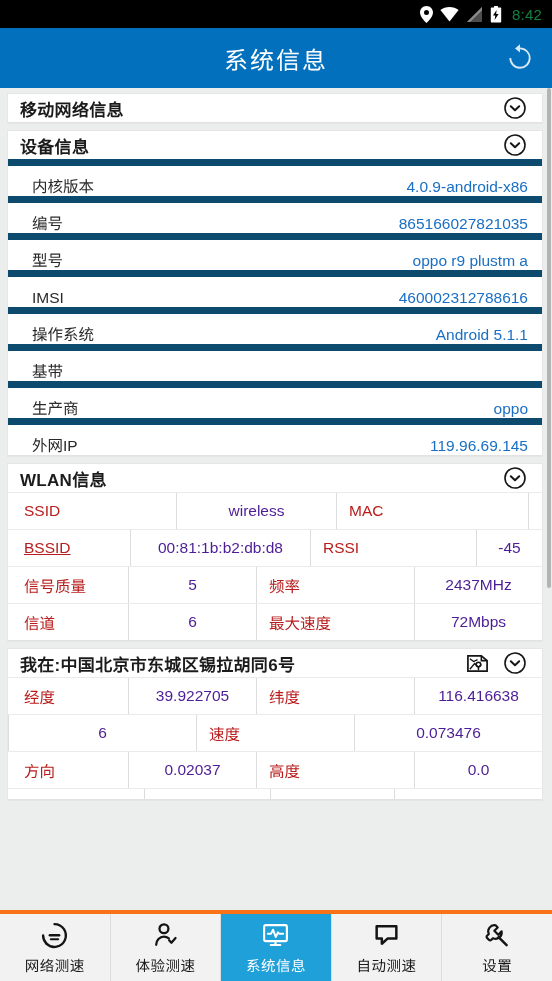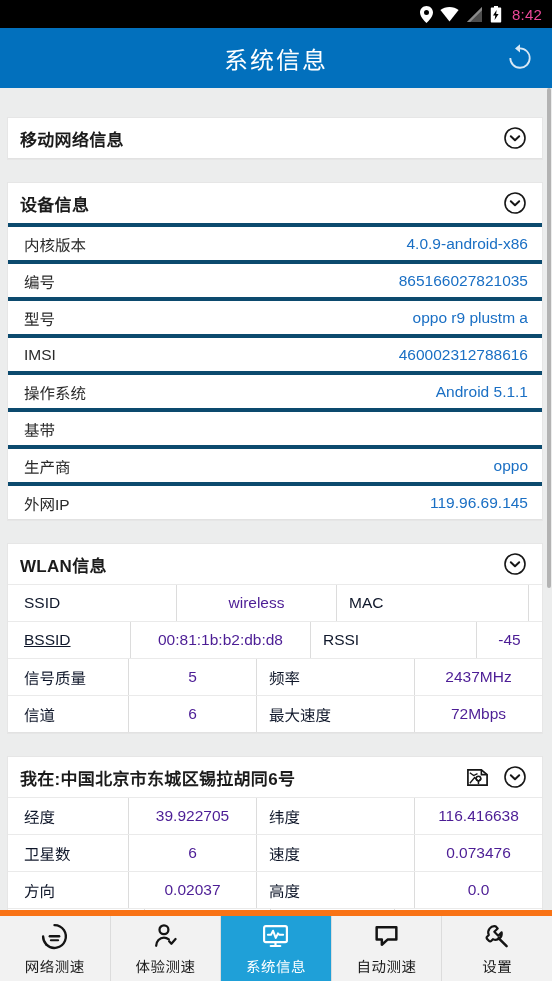--- a/index.html
+++ b/index.html
@@ -5,21 +5,21 @@
   * { margin:0; padding:0; box-sizing:border-box; }
   html, body {
     width:552px; height:981px;
     font-family:"Liberation Sans","DejaVu Sans",sans-serif;
     background:#eceded;
     overflow:hidden;
   }
 
   
   .statusbar{
-    height:28px; background:#000; color:#ec4899;
+    height:28px; background:#000; color:#15803d;
     display:flex; align-items:center; justify-content:flex-end;
     padding:0 10px 0 0; gap:7px;
   }
   .statusbar .sicon{ display:flex; align-items:center; justify-content:center; }
   .statusbar .time{
     font-size:15px; font-weight:400; letter-spacing:.2px;
     margin-left:3px; line-height:1;
   }
 
   
@@ -50,48 +50,48 @@
   }
 
   
   .card{
     background:#fff; margin:0 10px 8px 8px;
     border:1px solid #e2e2e2; border-top:none; border-left:none; border-right:none;
     box-shadow:0 0 0 1px #e6e6e6;
   }
   .card-header{
     display:flex; align-items:center; justify-content:space-between;
-    padding:0 14px 0 12px; height:40px;margin-top:24px;
+    padding:0 14px 0 12px; height:28px;
   }
   .card-header .ch-title{
     font-size:17px; font-weight:bold; color:#1b1b1b; letter-spacing:.3px;
   }
   .card-header .ch-actions{ display:flex; align-items:center; gap:12px; }
   .chev{ width:26px; height:26px; display:flex; align-items:center; justify-content:center; cursor:pointer; }
   .mapicon{ width:26px; height:26px; display:flex; align-items:center; justify-content:center; cursor:pointer; }
 
   
   .row2{
-    display:flex; align-items:center; justify-content:space-between;
-    height:37px; padding:0 14px 0 16px;
-    border-top:4px solid #0c4a6e;
+    display:flex; align-items:flex-end; justify-content:space-between;
+    height:37px; padding:0 14px 0 24px;
+    border-top:7px solid #0c4a6e;
   }
   .row2 .k{ font-size:15.5px; color:#2a2a2a; }
   .row2 .v{ font-size:15.5px; color:#1a6fc4; text-align:right; }
 
   
   .row4{
     display:flex; align-items:stretch;
     height:37px; border-top:1px solid #eaeaea;
   }
   .row4 .c{
     display:flex; align-items:center;
     font-size:15.5px; padding:0 8px;
   }
-  .row4 .c.k{ color:#0f172a; }
+  .row4 .c.k{ color:#b91c1c; }
   .row4 .c.v{ color:#4c1d95; justify-content:center; }
   .row4 .c.k1{ width:120px; padding-left:16px; }
   .row4 .c.v1{ flex:1; border-left:1px solid #dcdcdc; }
   .row4 .c.k2{ width:110px; border-left:1px solid #dcdcdc; padding-left:12px; }
   .row4 .c.v2{ flex:1; border-left:1px solid #dcdcdc;margin-left:48px; }
 
   
   .row4.r-ssid  .c.k1{ width:168px; }
   .row4.r-ssid  .c.v1{ flex:0 0 160px; }
   .row4.r-ssid  .c.k2{ width:auto; flex:1; justify-content:flex-start; }
@@ -101,21 +101,21 @@
   .row4.r-bssid .c.v1{ flex:0 0 180px; }
   .row4.r-bssid .c.k2{ width:118px; }
   .row4.r-bssid .c.v2{ flex:1; }
 
   .row-clip{ height:11px; border-top:1px solid #eaeaea; position:relative; overflow:hidden; }
   .row-clip .d{ position:absolute; top:0; bottom:0; width:1px; background:#dcdcdc; }
 
   
   .bottomnav{
     position:absolute; left:0; bottom:0; width:552px; height:71px;
-    display:flex; background:#f9a8d4; border-top:6px solid #f97316;
+    display:flex; background:#f9a8d4; border-top:4px solid #f97316;
   }
   .navitem{
     flex:1; display:flex; flex-direction:column;
     align-items:center; justify-content:center; gap:4px;
     border-right:1px solid #dcdcdc; cursor:pointer;
     background:#f2f2f2; color:#1b1b1b;
   }
   .navitem:last-child{ border-right:none; }
   .navitem.active{ background:#1fa0d8; color:#fff; }
   .navitem .nlabel{ font-size:14.5px; letter-spacing:.5px; }
@@ -284,21 +284,20 @@
       </span>
     </div>
 
     <div class="row4">
       <span class="c k k1">经度</span>
       <span class="c v v1">39.922705</span>
       <span class="c k k2">纬度</span>
       <span class="c v v2">116.416638</span>
     </div>
     <div class="row4">
-      <span class="c k k1">卫星数</span>
       <span class="c v v1">6</span>
       <span class="c k k2">速度</span>
       <span class="c v v2">0.073476</span>
     </div>
     <div class="row4">
       <span class="c k k1">方向</span>
       <span class="c v v1">0.02037</span>
       <span class="c k k2">高度</span>
       <span class="c v v2">0.0</span>
     </div>

